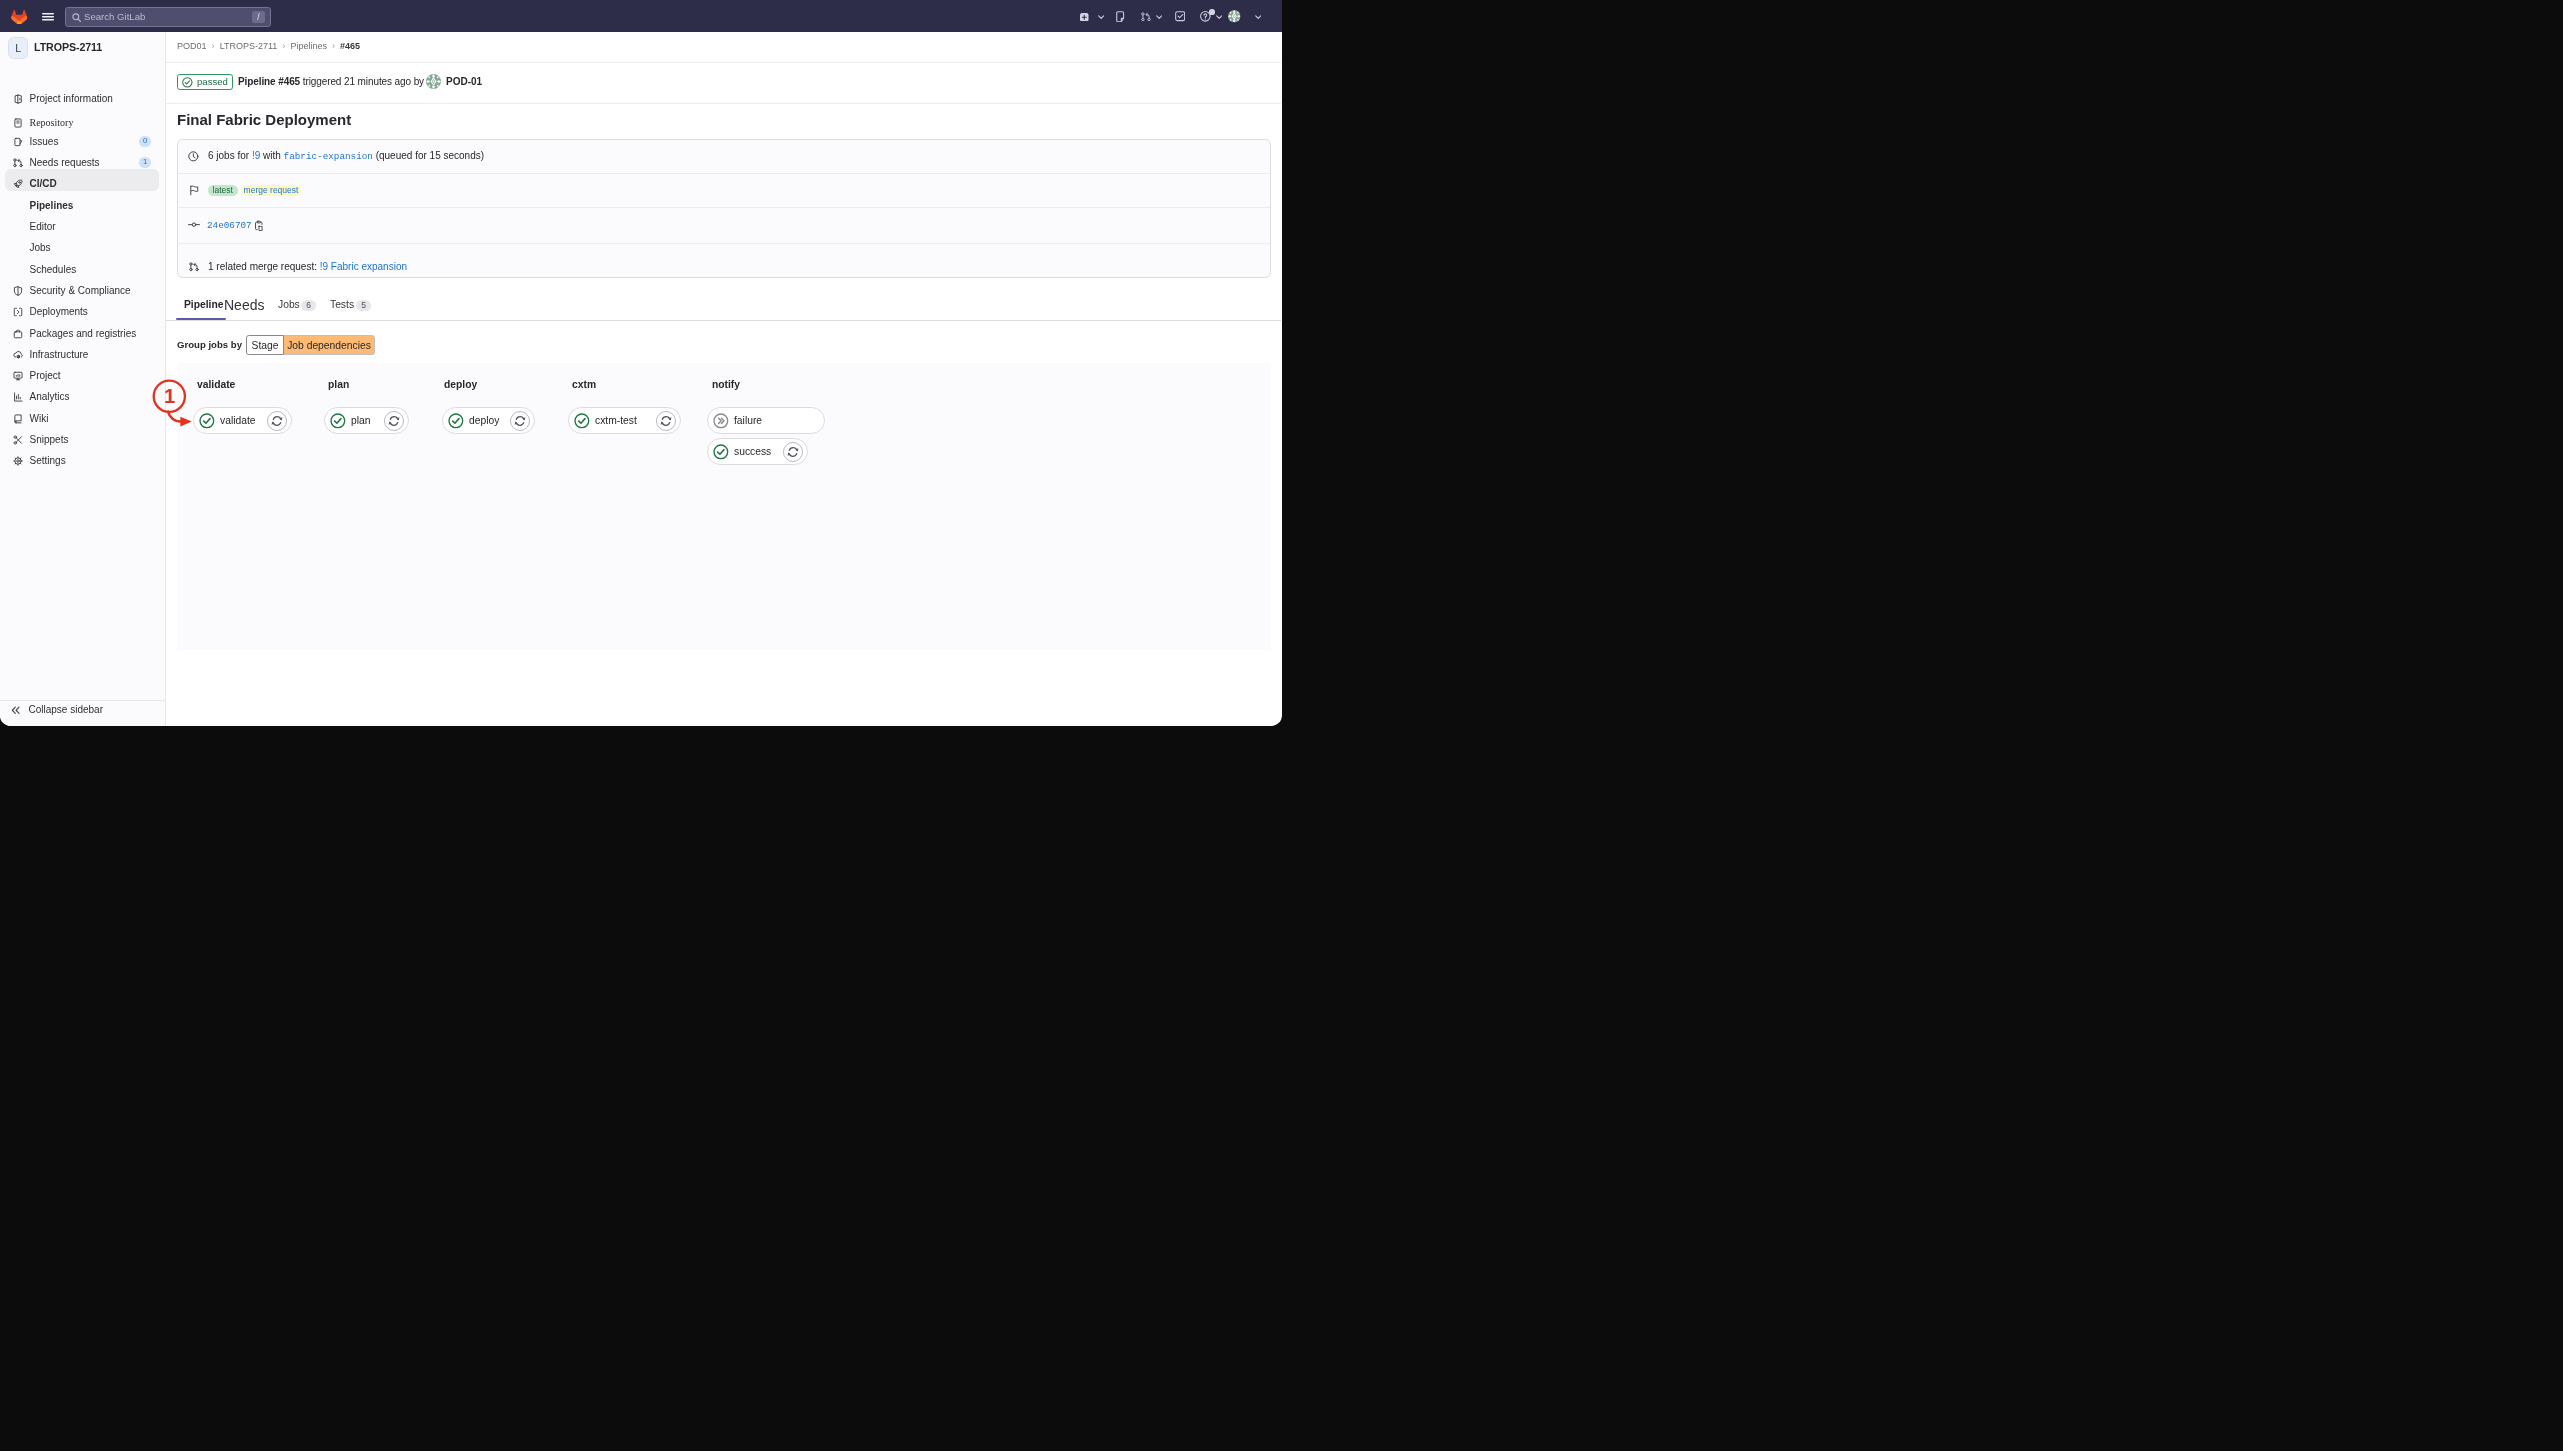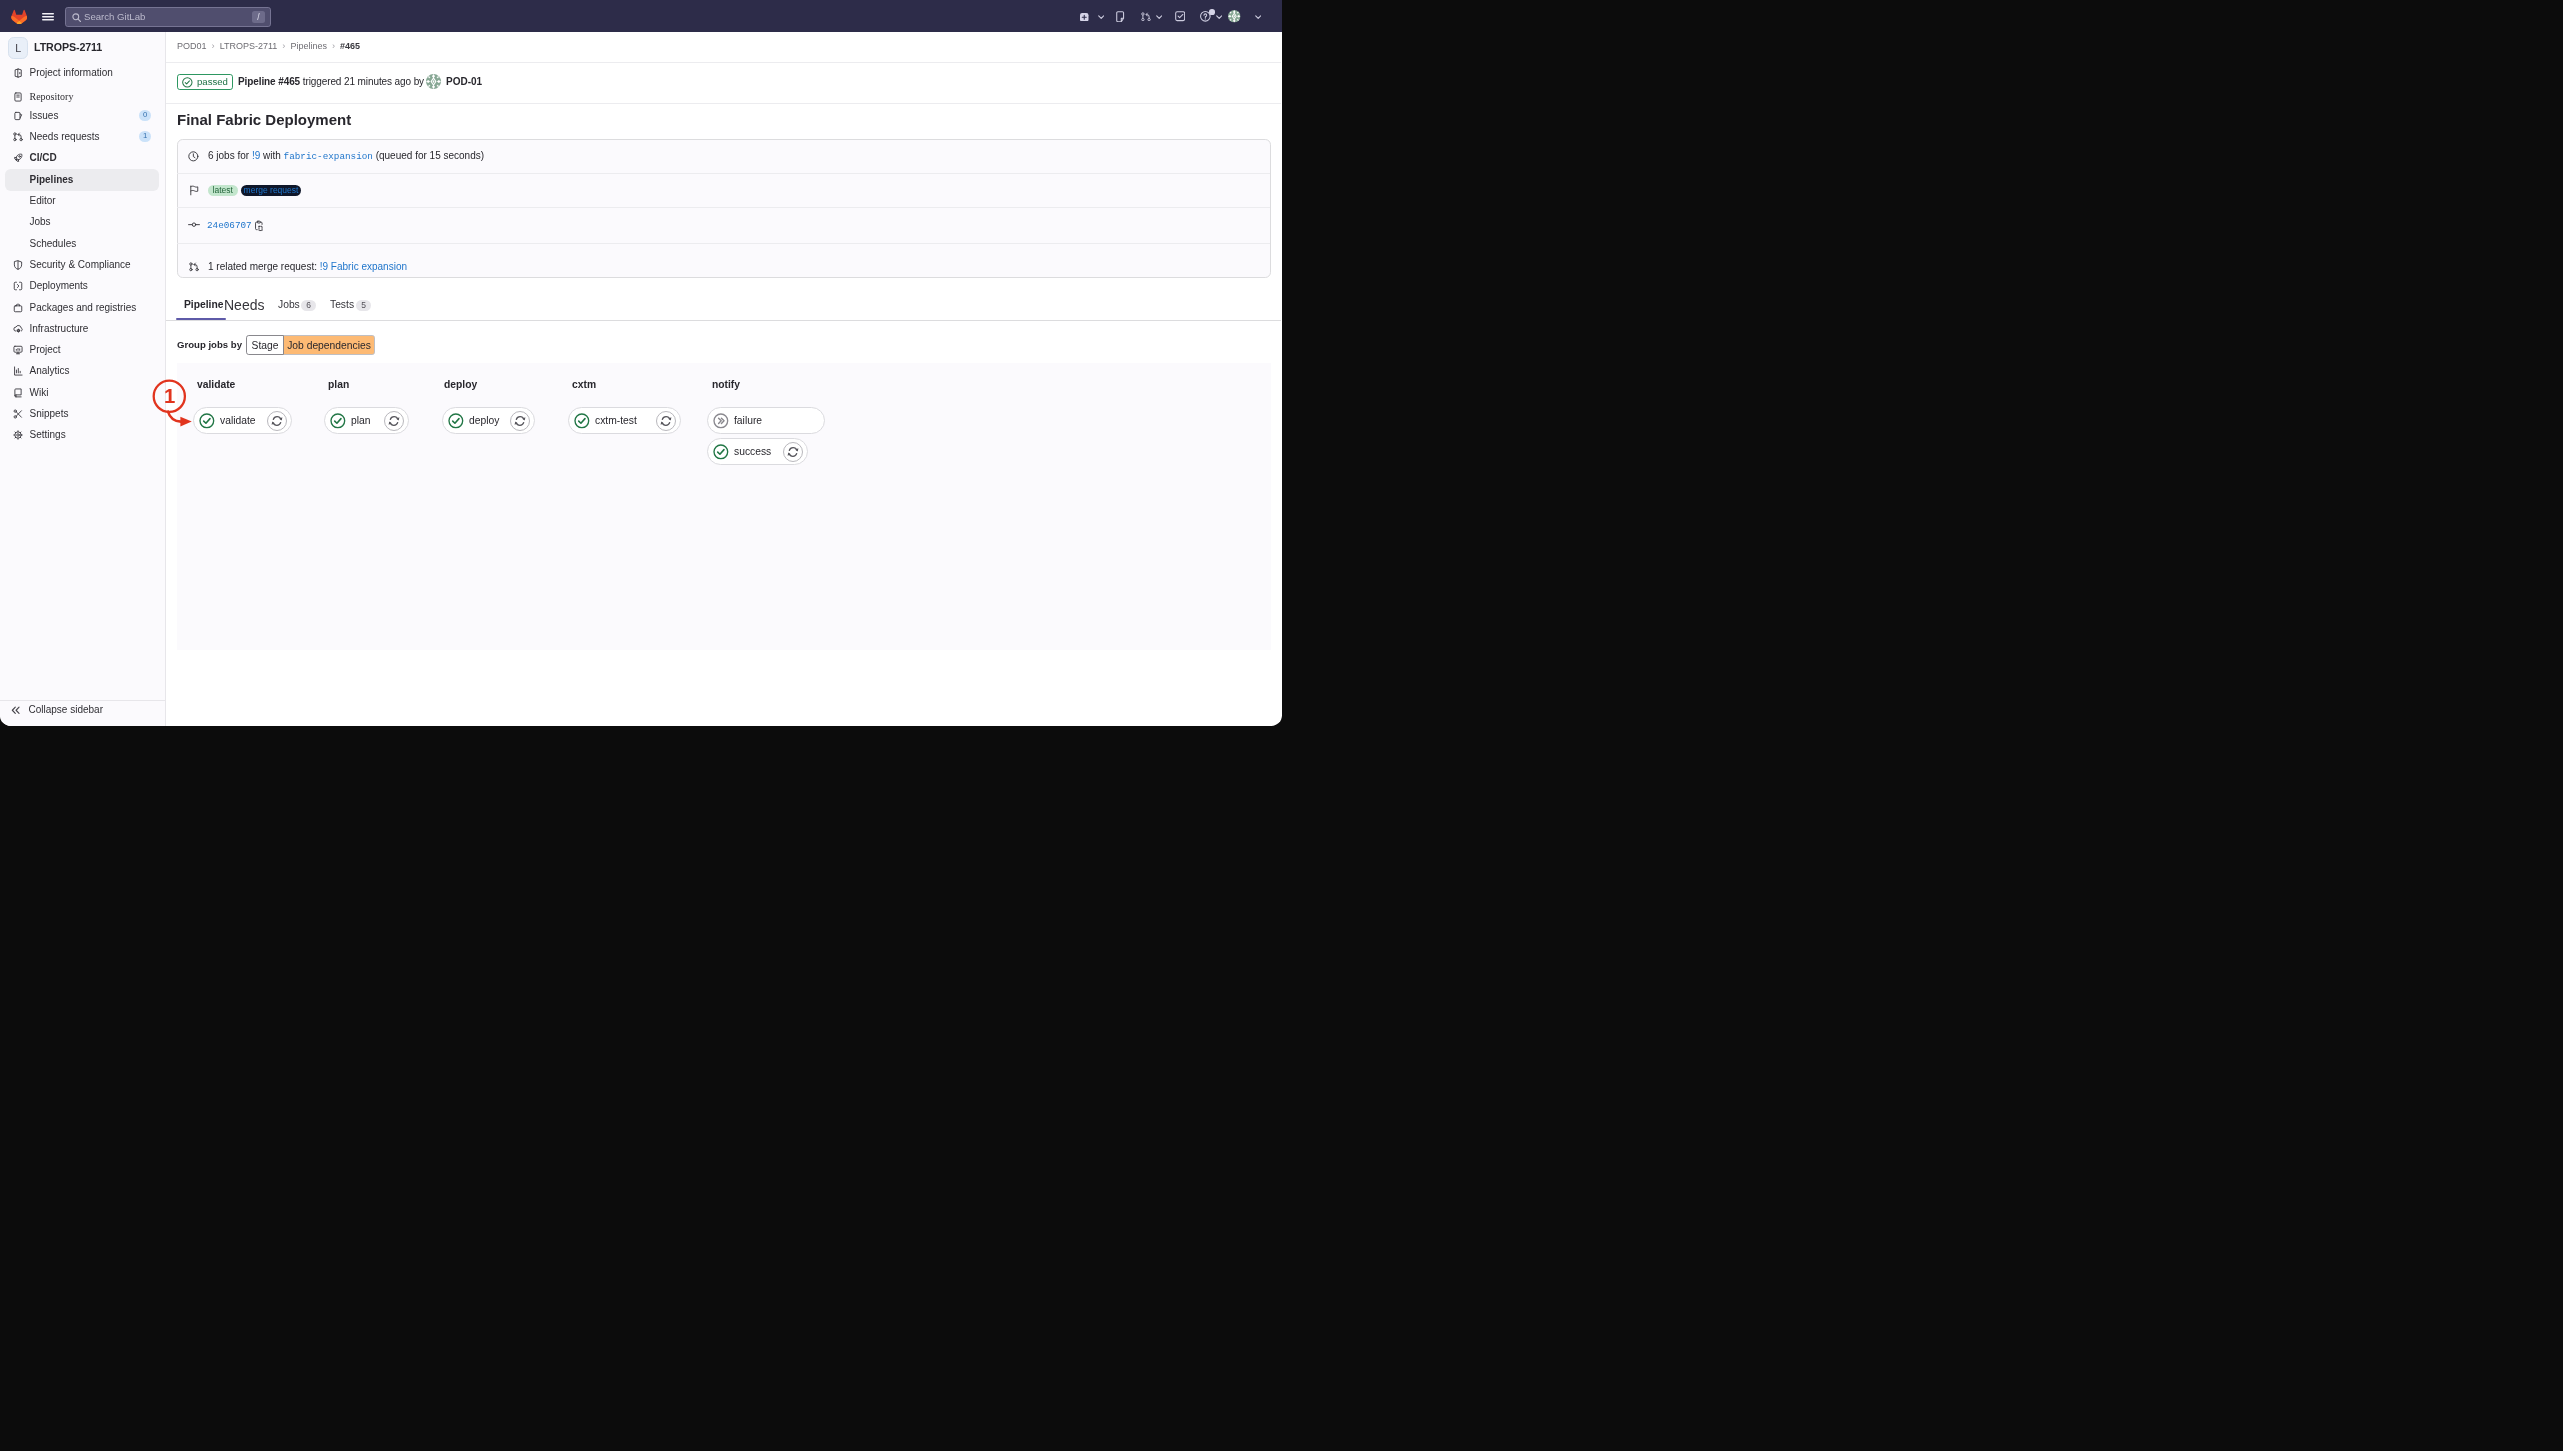--- a/index.html
+++ b/index.html
@@ -15,21 +15,21 @@
   #nav { position:absolute; top:0; left:0; width:1282px; height:32px; background:#2d2c49; }
   #search { position:absolute; left:65px; top:7px; width:206px; height:20px;
             background:#504e6e; border:0.7px solid #767493; border-radius:2.8px; }
   #search .ph { position:absolute; left:18px; top:0; line-height:18.5px; font-size:9.6px; color:#bcbbcd; }
   #search .slash { position:absolute; right:5px; top:3.3px; width:13px; height:12px; background:#6d6b8a;
                    border-radius:2.5px; color:#e2e1ef; font-size:8.5px; text-align:center; line-height:12px; }
 
   
   #sidebar { position:absolute; top:32px; left:0; width:166px; height:694px;
              background:#fbfafd; border-right:0.7px solid #e7e6ea; }
-  .sitem { position:absolute; left:0; width:166px; height:21.4px; }
+  .sitem { position:absolute; left:0; width:166px; height:21.4px;margin-top:26px; }
   .sitem .txt { position:absolute; left:29.5px; top:0; line-height:21.4px; font-size:10px; color:#2f2e33; }
   .sitem .sicon { position:absolute; left:13px; top:6px; }
   .sitem .badge { position:absolute; right:14.6px; top:5.3px; height:10.7px; min-width:12.5px; padding:0 2.8px;
                   background:#cbe2f9; border-radius:5.7px; color:#3771ae; font-size:7.8px;
                   text-align:center; line-height:10.7px; box-sizing:border-box; }
   .bold { font-weight:bold; }
 
   
   .hr { position:absolute; height:0.7px; background:#ececef; }
   .link { color:#1f75cb; text-decoration:none; }
@@ -357,21 +357,21 @@
       </svg>
     <div class="abs" style="left:208px;top:148px;height:15.7px;line-height:15.7px;font-size:10px;color:#28272d;white-space:nowrap;">6 jobs for <span class="link">!9</span> with <span class="link mono" style="font-size:9.3px;">fabric-expansion</span> (queued for 15 seconds)</div>
 
     <svg class="abs" style="left:189px;top:185px" width="10.3" height="10.7" viewBox="0 0 16 16">
         <g class="ic" stroke-width="1.5">
           <path d="M2.8 1.3 V15"></path>
           <path d="M2.8 2.2 C5 1 7 1.4 8.6 2.2 C10.2 3 11.8 3.3 13.6 2.6 V9.3 C11.8 10 10.2 9.7 8.6 8.9 C7 8.1 5 7.7 2.8 8.9"></path>
         </g>
       </svg>
     <div class="abs" style="left:208px;top:185px;width:29.5px;height:11.4px;background:#c3e6cd;border-radius:5.7px;color:#24663b;font-size:8.5px;text-align:center;line-height:11.4px;">latest</div>
-    <div class="abs" style="left:241px;top:185px;width:60px;height:11.4px;background:#0f172a;border-radius:5.7px;color:#1f75cb;font-size:8.5px;text-align:center;line-height:11.4px;">merge request</div>
+    <div class="abs" style="left:241px;top:185px;width:60px;height:11.4px;background:#fef9c3;border-radius:5.7px;color:#1f75cb;font-size:8.5px;text-align:center;line-height:11.4px;">merge request</div>
 
     <svg class="abs" style="left:188px;top:220px" width="12" height="9.3" viewBox="0 0 18 14">
         <g class="ic" stroke-width="1.5">
           <circle cx="9" cy="7" r="2.6"></circle>
           <path d="M0.8 7 H6.2 M11.8 7 H17.2"></path>
         </g>
       </svg>
     <div class="abs mono" style="left:207px;top:219px;height:13px;line-height:13px;font-size:9.3px;"><span class="link">24e06707</span></div>
     <svg class="abs" style="left:254px;top:220px" width="9.6" height="12" viewBox="0 0 15 17">
         <g class="ic" stroke-width="1.4">

